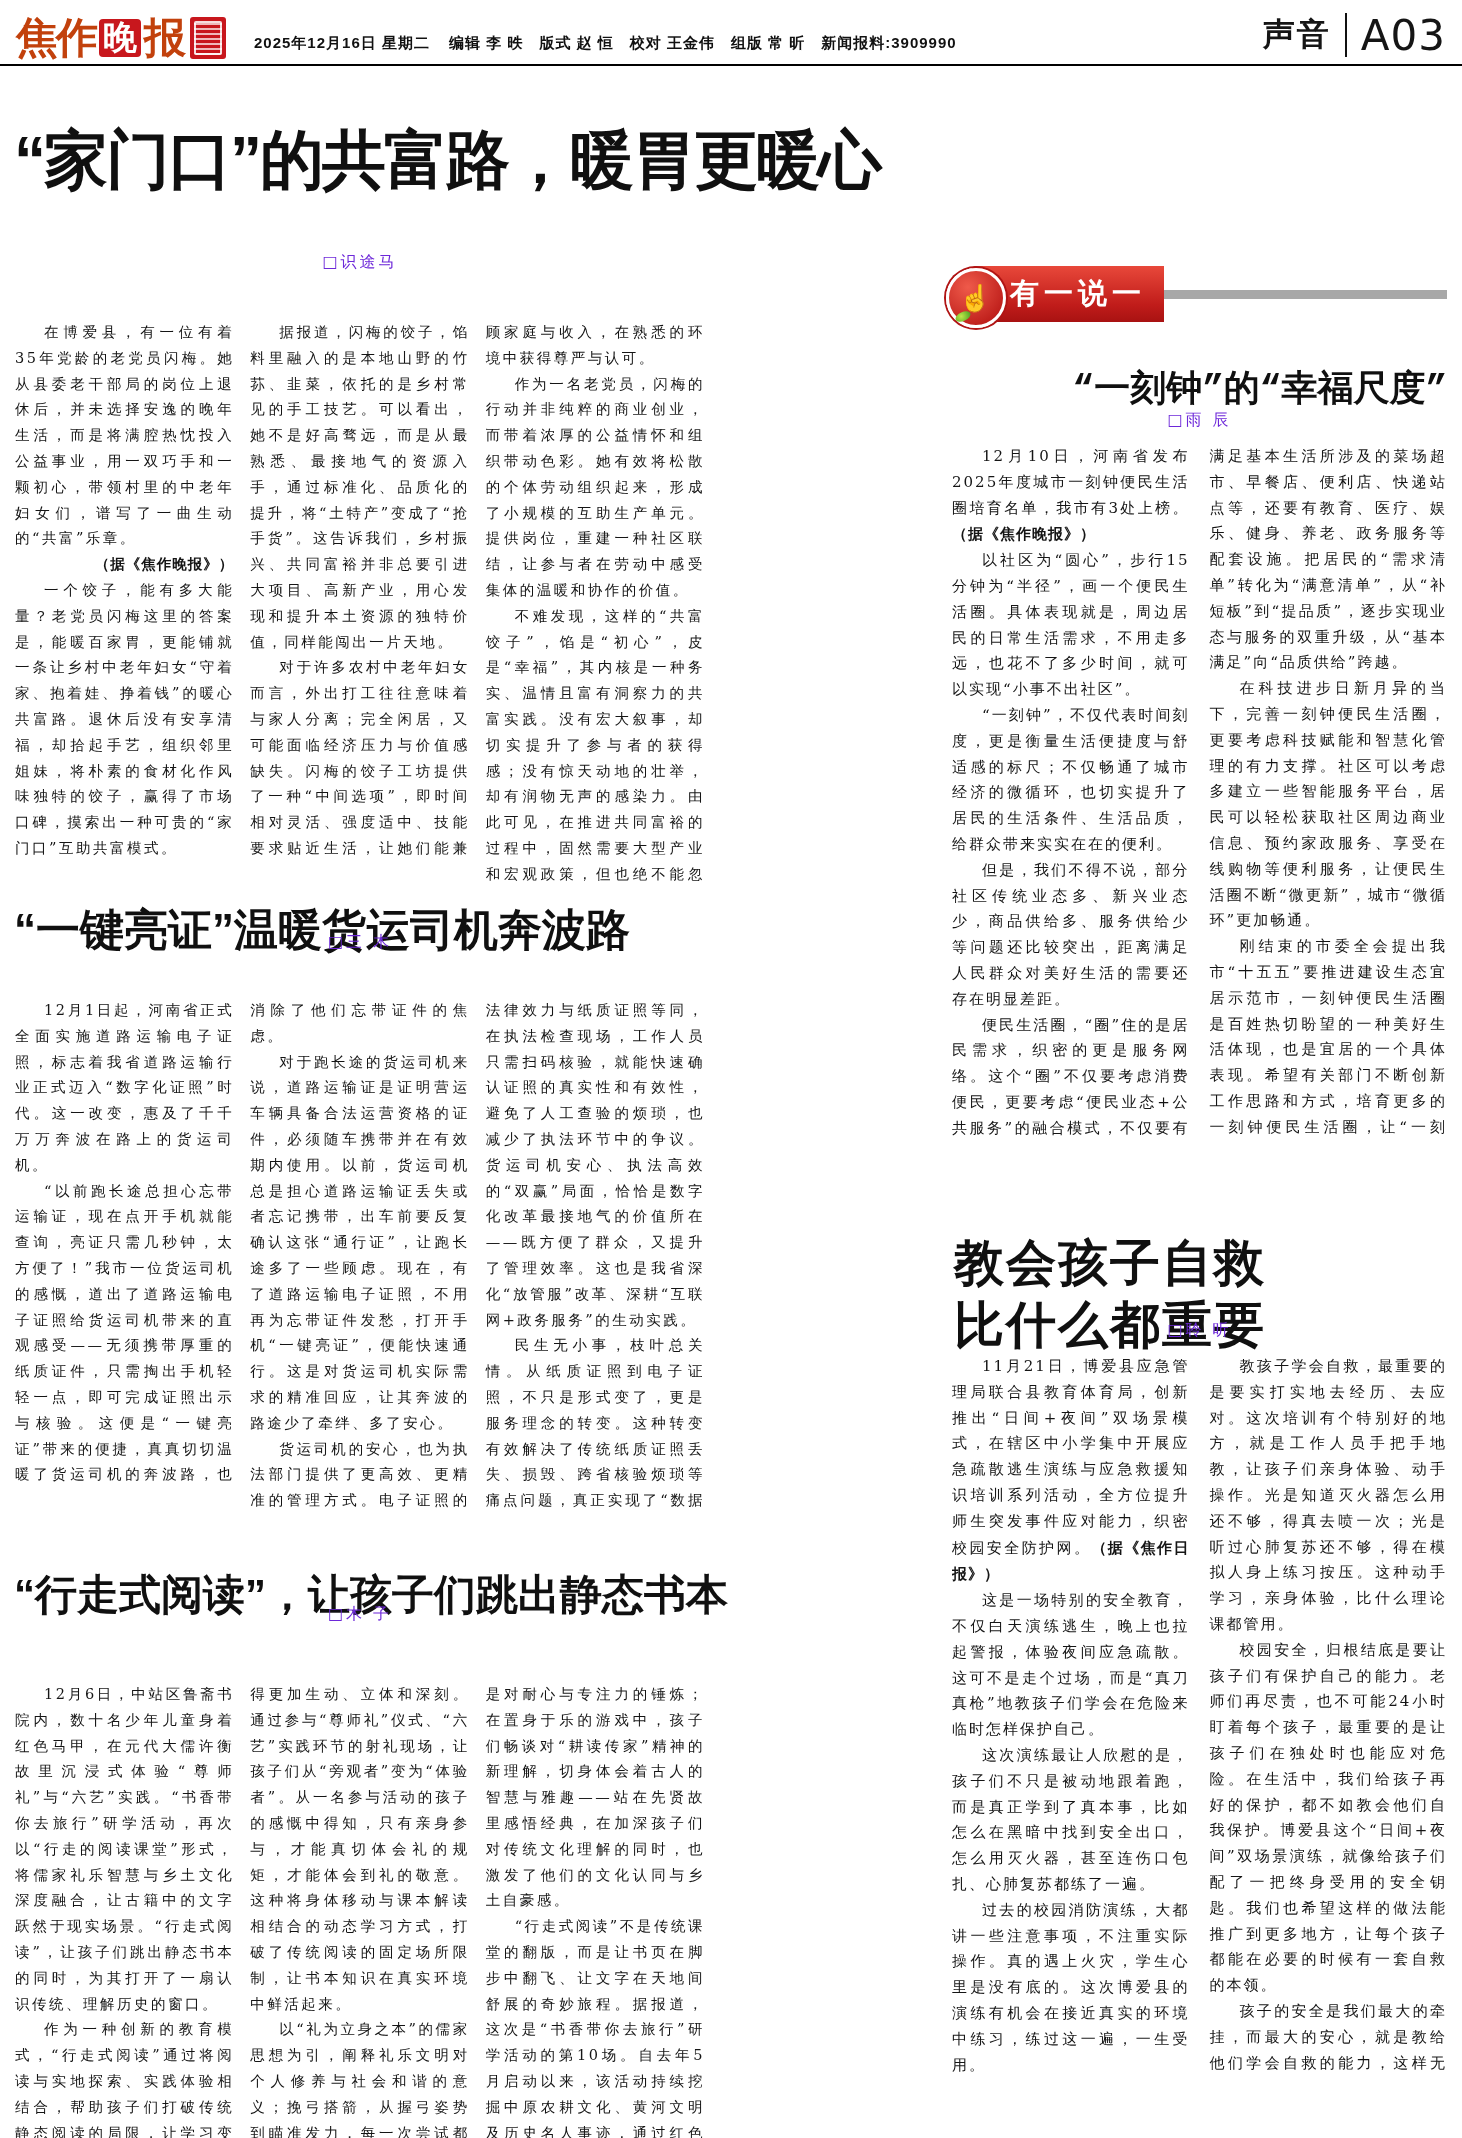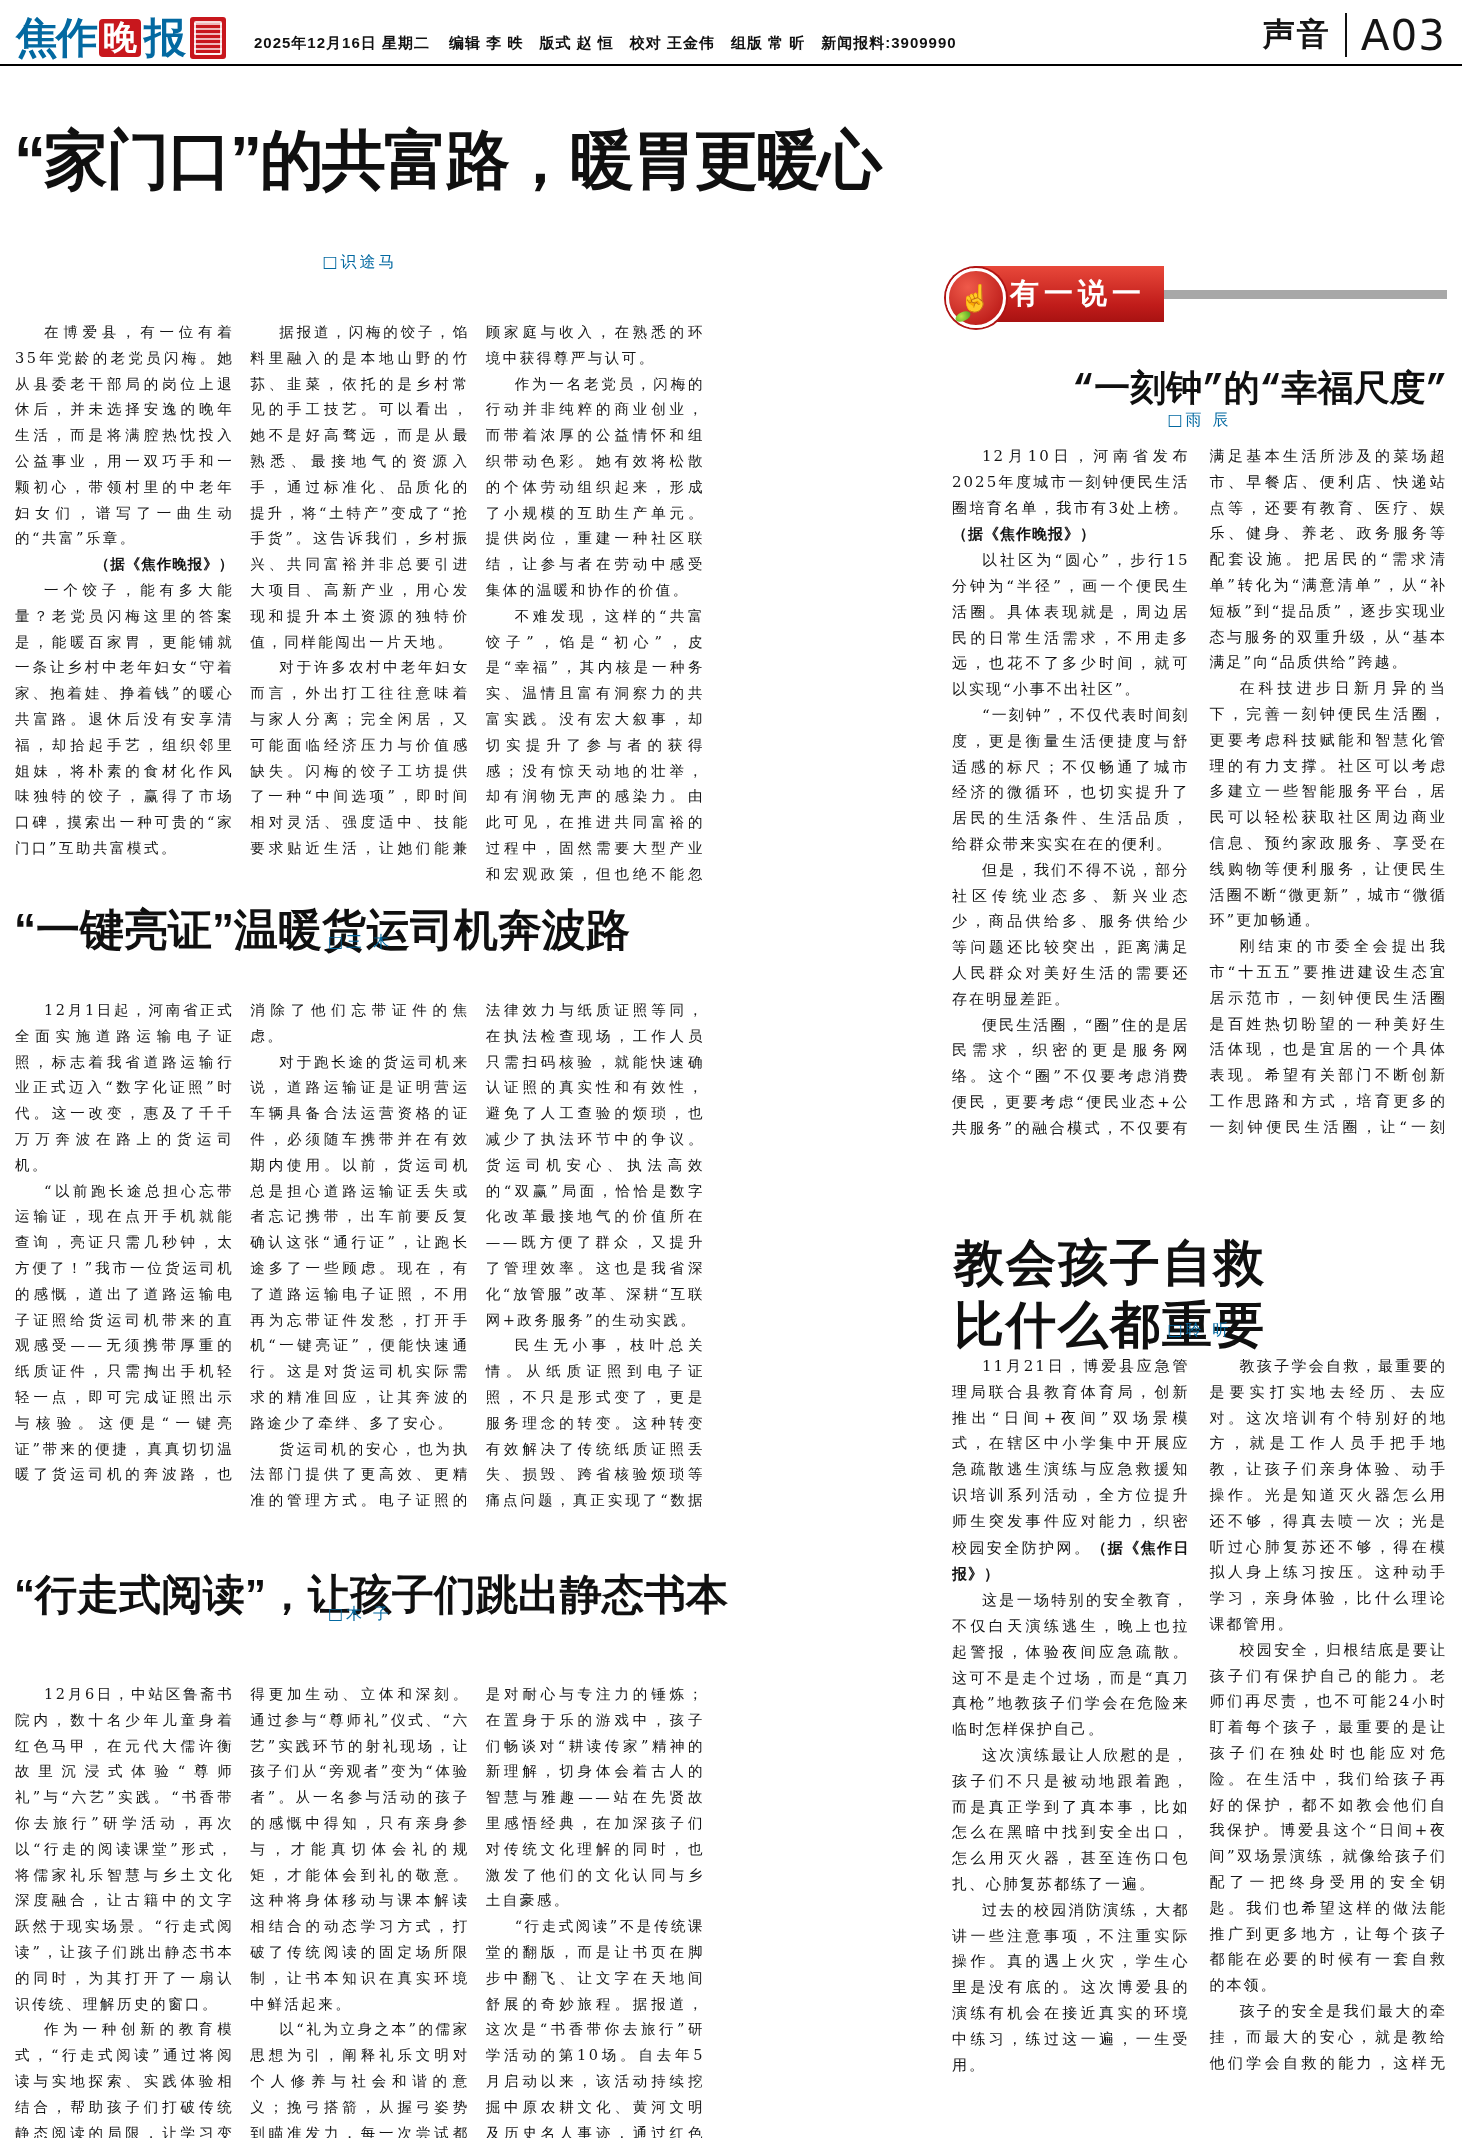--- a/index.html
+++ b/index.html
@@ -2,39 +2,39 @@
 <html><head>
 <meta charset="utf-8">
 <style>
   html,body{margin:0;padding:0;background:#e9e9e9;}
   .page{position:relative;width:1462px;height:2138px;background:#ffffff;margin:0 auto;
         font-family:"DejaVu Serif","Liberation Serif",serif;color:#151515;overflow:hidden;}
 
   
   .masthead{position:absolute;top:8px;left:16px;right:16px;height:54px;}
   .logo{position:absolute;left:0;top:2px;display:flex;align-items:center;}
-  .logo .p1,.logo .p3{font-size:42px;font-weight:bold;font-family:"Liberation Serif",serif;color:#0369a1;letter-spacing:-2px;}
+  .logo .p1,.logo .p3{font-size:42px;font-weight:bold;font-family:"Liberation Serif",serif;color:#c2410c;letter-spacing:-2px;}
   .logo .p2{display:inline-block;background:#c8171d;color:#fff;font-size:34px;font-weight:bold;
             padding:1px 4px 3px;border-radius:4px;margin:0 3px;line-height:1;}
   .seal{display:inline-block;width:36px;height:42px;background:#c8171d;border-radius:3px;margin-left:6px;position:relative;}
   .seal::after{content:"";position:absolute;inset:4px;border:2px solid rgba(255,255,255,.85);border-radius:2px;
                background:repeating-linear-gradient(0deg,transparent 0 3px,rgba(255,255,255,.7) 3px 5px);}
   .mast-info{position:absolute;left:238px;top:26px;font-family:"Liberation Sans",sans-serif;
              font-weight:bold;font-size:15px;letter-spacing:1px;color:#111;white-space:nowrap;}
   .mast-info span{margin-right:14px;}
   .sect{position:absolute;right:0;top:0;display:flex;align-items:center;height:54px;}
   .sect .name{font-family:"Liberation Sans",sans-serif;font-weight:bold;font-size:32px;letter-spacing:2px;}
   .sect .div{width:2px;height:44px;background:#111;margin:0 14px;}
   .sect .no{font-family:"DejaVu Sans","Liberation Sans",sans-serif;font-size:42px;letter-spacing:1px;}
   .head-rule{position:absolute;top:64px;left:0;width:100%;height:2px;background:#000;}
 
   
   .headline{position:absolute;font-family:"Liberation Sans",sans-serif;font-weight:bold;color:#101010;
             white-space:nowrap;line-height:1.05;}
-  .byline{position:absolute;text-align:center;font-size:16px;letter-spacing:3px;color:#0369a1;}
+  .byline{position:absolute;text-align:center;font-size:16px;letter-spacing:3px;color:#6d28d9;}
   .art-body{position:absolute;text-align:justify;overflow:hidden;column-fill:auto;}
   .left-body{font-size:14.5px;line-height:25.8px;letter-spacing:2.5px;margin-top:36px;}
   .right-body{font-size:15px;line-height:25.8px;letter-spacing:2px;}
   .cols3{column-count:3;column-gap:16px;}
   .cols2{column-count:2;column-gap:20px;}
   .art-body p{margin:0;text-indent:2em;}
   .cite-line{text-indent:0 !important;text-align:right;font-family:"Liberation Sans",sans-serif;font-weight:bold;letter-spacing:1px;}
   .cite{font-family:"Liberation Sans",sans-serif;font-weight:bold;letter-spacing:1px;}
 
   

